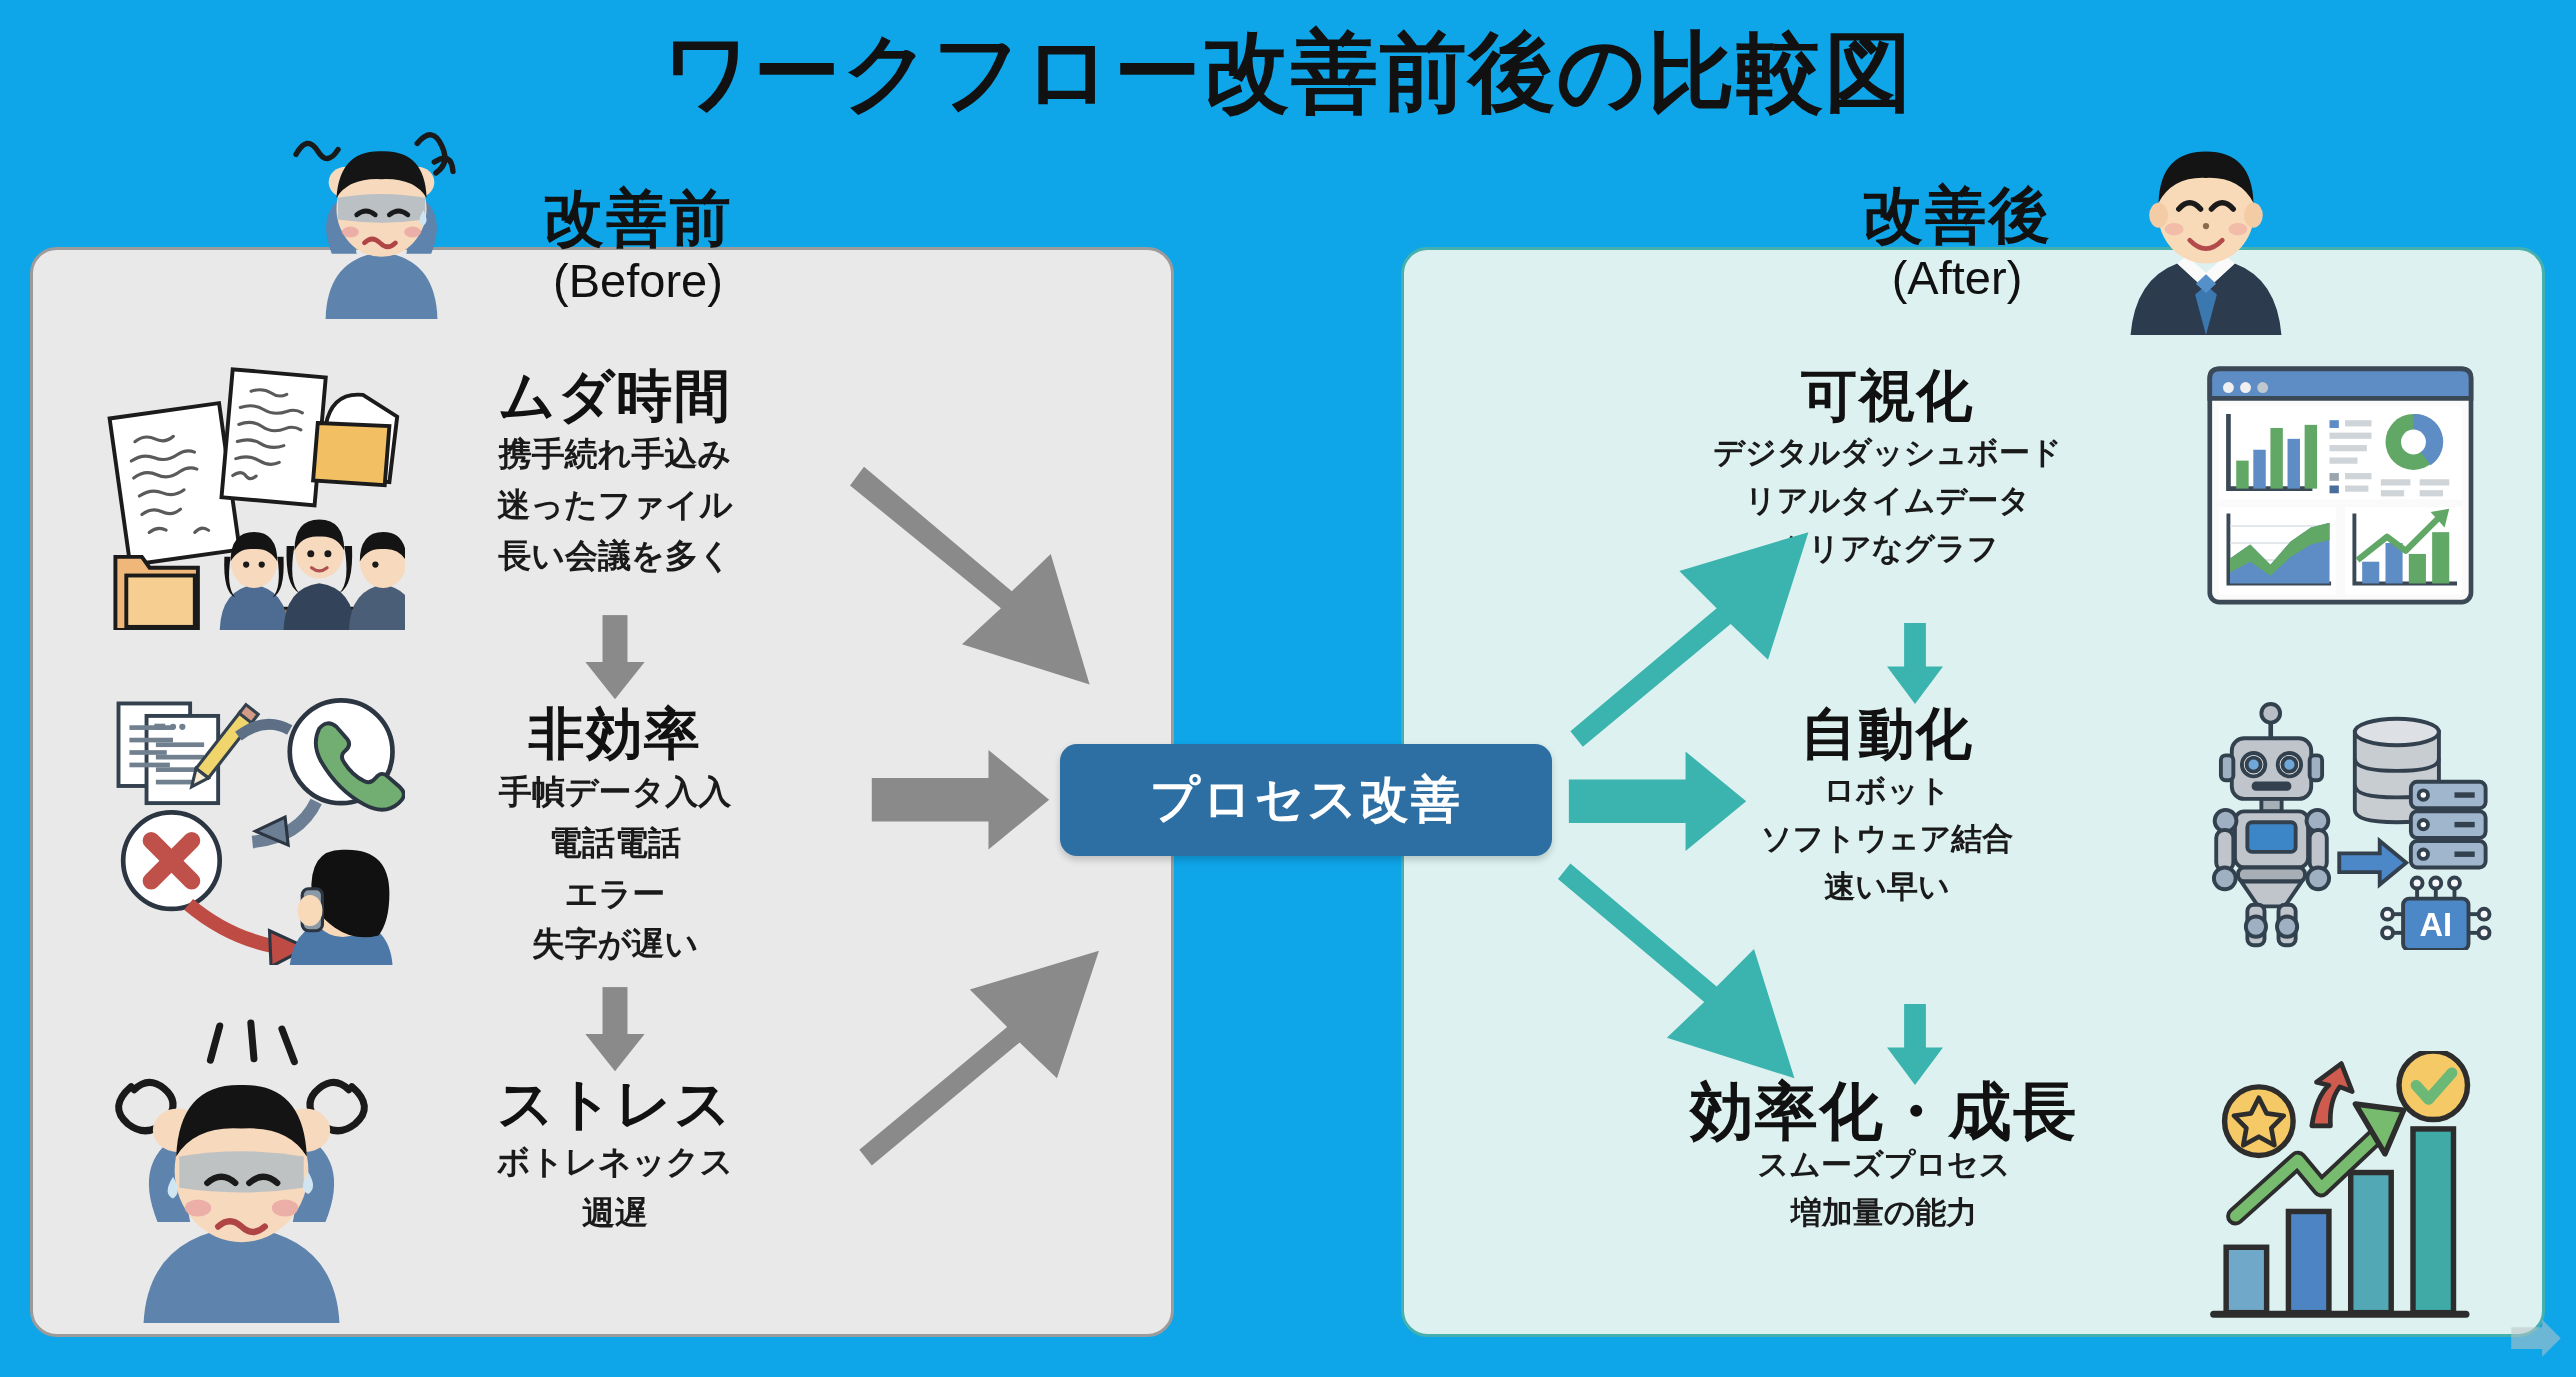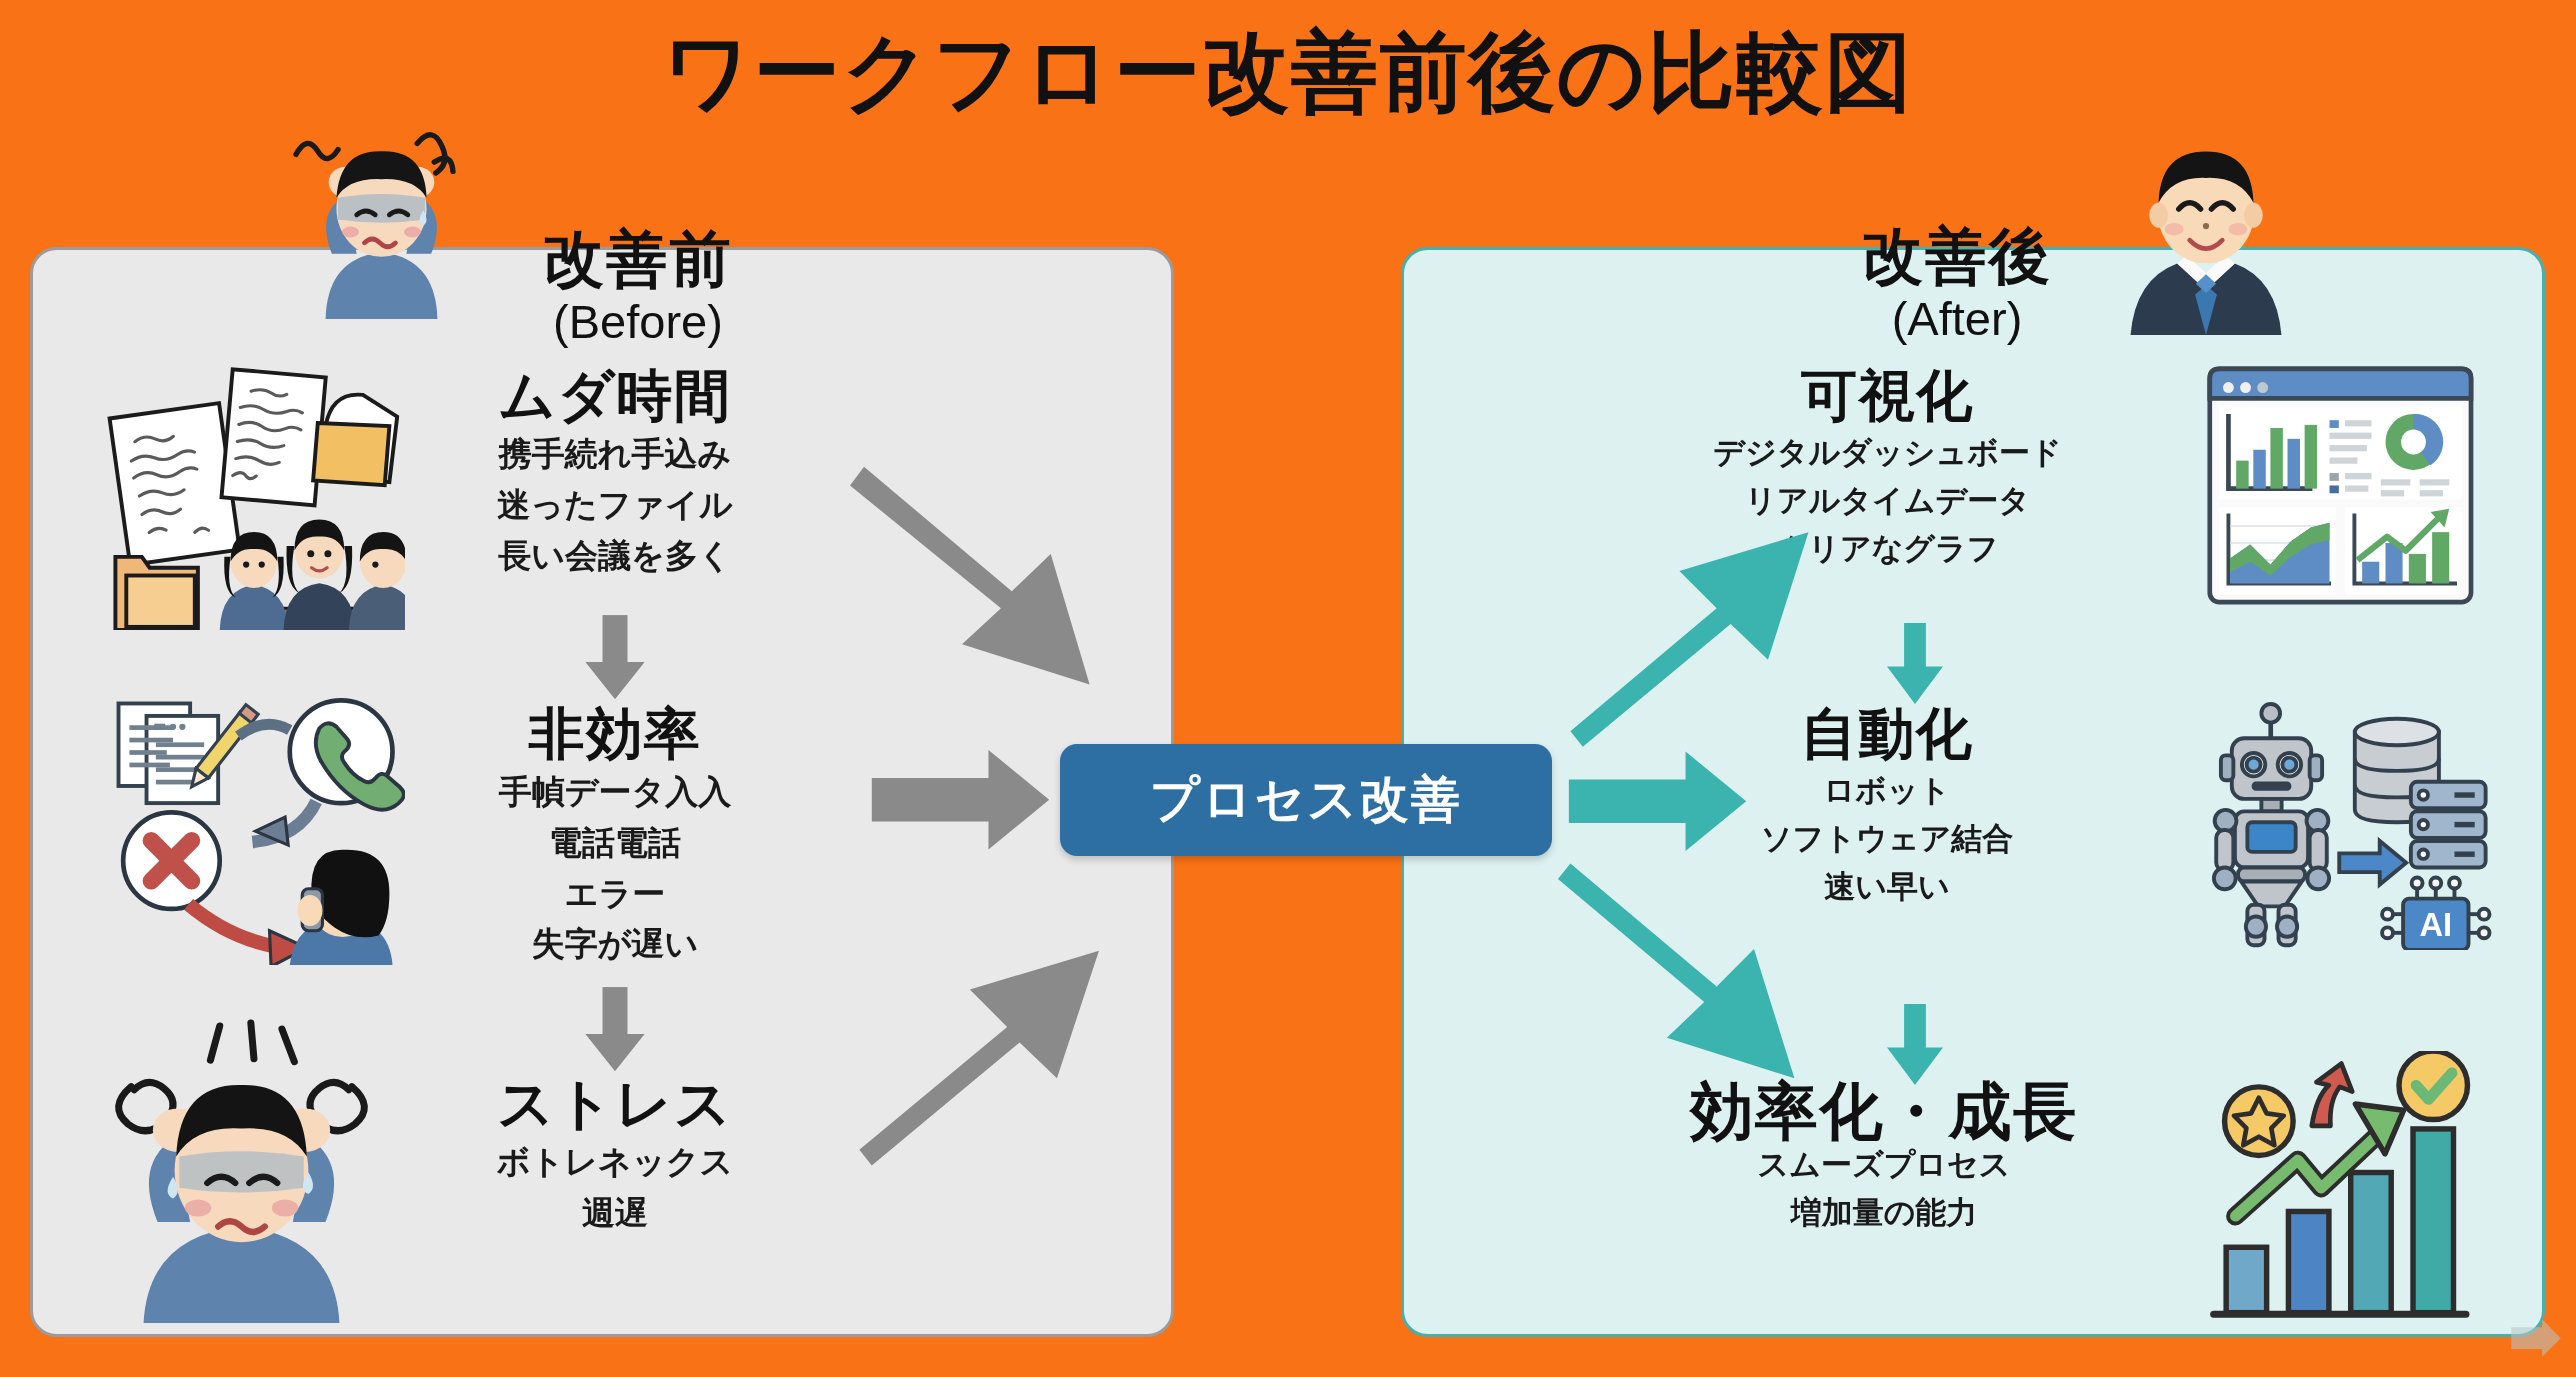--- a/index.html
+++ b/index.html
@@ -2,21 +2,21 @@
 <html style="font-size:12.5px"><head>
 <meta charset="utf-8">
 <style>
   * { box-sizing: border-box; margin: 0; padding: 0; }
   html, body {
     width: 2576px; height: 1377px;
     background: #FBFBFA;
     font-family: "Liberation Sans", "DejaVu Sans", sans-serif;
     overflow: hidden;
   }
-  #stage { position: relative; width: 2576px; height: 1377px; background: #f97316; }
+  #stage { position: relative; width: 2576px; height: 1377px; background: #0ea5e9; }
 
   
   .title {
     position: absolute; left: 0; top: 14px; width: 2576px;
     text-align: center;
     font-size: 87px; font-weight: 900; color: #111;
     letter-spacing: 1.6px; white-space: nowrap;
   }
 
   
@@ -25,21 +25,21 @@
     left: 30px; top: 247px; width: 1144px; height: 1090px;
     background: #E9E9E9; border: 3.9px solid #9B9B9B;
   }
   .panel-after {
     left: 1401px; top: 247px; width: 1144px; height: 1090px;
     background: #DDF2F0; border: 3.9px solid #46B0AE;
   }
 
   
   .sec-head { position: absolute; text-align: center; color: #111; line-height: 1.0; }
-  .sec-head .jp { font-size: 61px; font-weight: 900; letter-spacing: 2.3px; margin-top: 41px; }
+  .sec-head .jp { font-size: 61px; font-weight: 900; letter-spacing: 2.3px; }
   .sec-head .en { font-size: 47px; font-weight: 400; margin-top: 7.8px; }
   .head-before { left: 498px; top: 188px; width: 280px; }
   .head-after  { left: 1813px; top: 185px; width: 288px; }
 
   
   .block { position: absolute; text-align: center; }
   .block .bt {
     font-size: 56px; font-weight: 900; color: #111;
     letter-spacing: 1.6px; line-height: 1.06; white-space: nowrap;
   }

